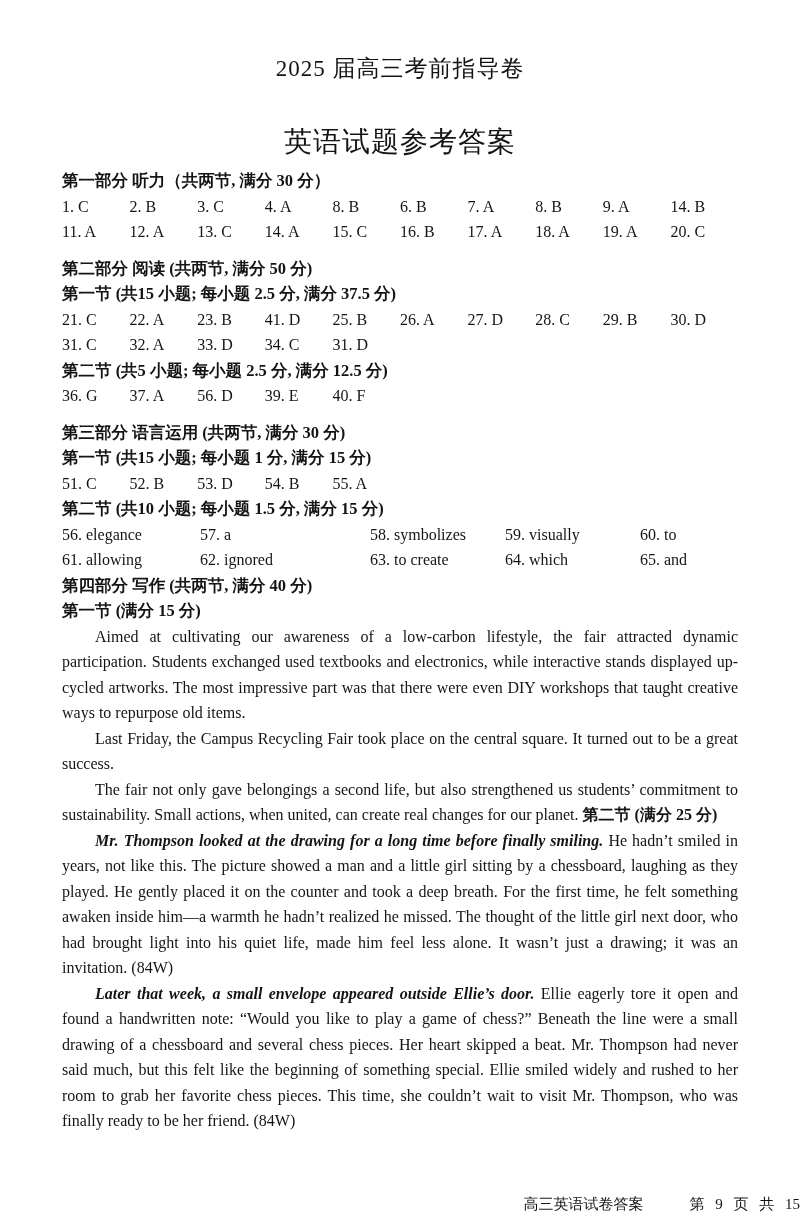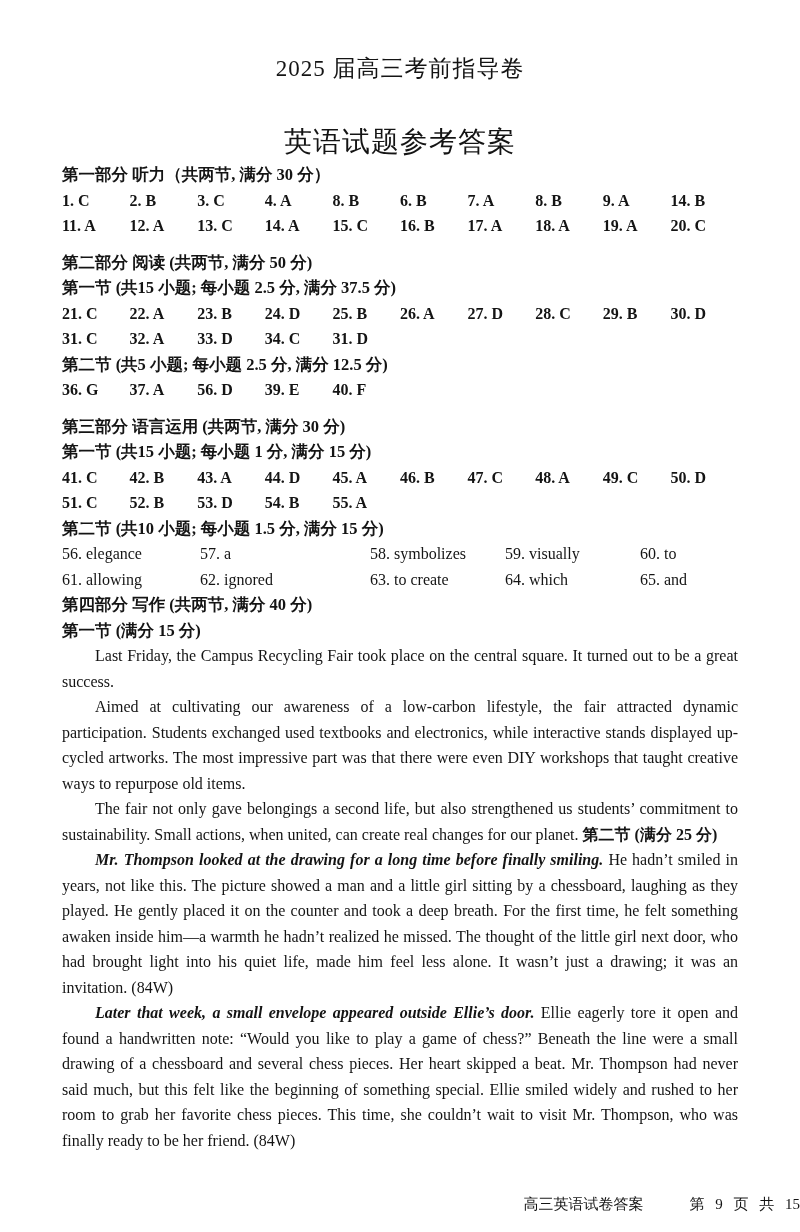--- a/index.html
+++ b/index.html
@@ -31,35 +31,34 @@
   .doc-subtitle {
     margin-top: 36px;
     text-align: center;
     font-size: 28px;
     line-height: 40px;
     font-weight: 400;
     font-family: "Liberation Sans", sans-serif;
     letter-spacing: 1px;
   }
   .flow {
-    margin-top: 0;
+    margin-top: 6px;
     font-size: 16px;
     line-height: 25.5px;
   }
   .sec-header {
     font-weight: 700;
     font-size: 16.5px;
   }
   .gap-before {
     margin-top: 11px;
   }
   .ans-row {
     display: grid;
     grid-template-columns: repeat(10, 1fr);
-    font-weight: bold;
   }
   .word-row {
     display: grid;
     grid-template-columns: 138px 170px 135px 135px 1fr;
   }
   .ans {
     white-space: nowrap;
   }
   .para {
     margin: 0;
@@ -123,21 +122,21 @@
           <span class="ans">19. A</span>
           <span class="ans">20. C</span>
         </div>
 
       <div class="sec-header gap-before">第二部分 阅读 (共两节, 满分 50 分)</div>
       <div class="sec-header">第一节 (共15 小题; 每小题 2.5 分, 满分 37.5 分)</div>
       <div class="ans-row">
           <span class="ans">21. C</span>
           <span class="ans">22. A</span>
           <span class="ans">23. B</span>
-          <span class="ans">24. D</span>
+          <span class="ans">41. D</span>
           <span class="ans">25. B</span>
           <span class="ans">26. A</span>
           <span class="ans">27. D</span>
           <span class="ans">28. C</span>
           <span class="ans">29. B</span>
           <span class="ans">30. D</span>
         </div>
       <div class="ans-row">
           <span class="ans">31. C</span>
           <span class="ans">32. A</span>
@@ -150,32 +149,20 @@
           <span class="ans">36. G</span>
           <span class="ans">37. A</span>
           <span class="ans">56. D</span>
           <span class="ans">39. E</span>
           <span class="ans">40. F</span>
         </div>
 
       <div class="sec-header gap-before">第三部分 语言运用 (共两节, 满分 30 分)</div>
       <div class="sec-header">第一节 (共15 小题; 每小题 1 分, 满分 15 分)</div>
       <div class="ans-row">
-          <span class="ans">41. C</span>
-          <span class="ans">42. B</span>
-          <span class="ans">43. A</span>
-          <span class="ans">44. D</span>
-          <span class="ans">45. A</span>
-          <span class="ans">46. B</span>
-          <span class="ans">47. C</span>
-          <span class="ans">48. A</span>
-          <span class="ans">49. C</span>
-          <span class="ans">50. D</span>
-        </div>
-      <div class="ans-row">
           <span class="ans">51. C</span>
           <span class="ans">52. B</span>
           <span class="ans">53. D</span>
           <span class="ans">54. B</span>
           <span class="ans">55. A</span>
         </div>
       <div class="sec-header">第二节 (共10 小题; 每小题 1.5 分, 满分 15 分)</div>
       <div class="word-row">
           <span class="ans">56. elegance</span>
           <span class="ans">57. a</span>
@@ -187,22 +174,22 @@
           <span class="ans">61. allowing</span>
           <span class="ans">62. ignored</span>
           <span class="ans">63. to create</span>
           <span class="ans">64. which</span>
           <span class="ans">65. and</span>
         </div>
 
       <div class="sec-header">第四部分 写作 (共两节, 满分 40 分)</div>
       <div class="sec-header">第一节 (满分 15 分)</div>
 
+      <p class="para"><span>Aimed at cultivating our awareness of a low-carbon lifestyle, the fair attracted dynamic participation. Students exchanged used textbooks and electronics, while interactive stands displayed up-cycled artworks. The most impressive part was that there were even DIY workshops that taught creative ways to repurpose old items.</span></p>
       <p class="para"><span>Last Friday, the Campus Recycling Fair took place on the central square. It turned out to be a great success.</span></p>
-      <p class="para"><span>Aimed at cultivating our awareness of a low-carbon lifestyle, the fair attracted dynamic participation. Students exchanged used textbooks and electronics, while interactive stands displayed up-cycled artworks. The most impressive part was that there were even DIY workshops that taught creative ways to repurpose old items.</span></p>
       <p class="para"><span>The fair not only gave belongings a second life, but also strengthened us students’ commitment to sustainability. Small actions, when united, can create real changes for our planet.</span> <span class="inline-sec-header">第二节 (满分 25 分)</span></p>
 
       <p class="para"><span class="lead">Mr. Thompson looked at the drawing for a long time before finally smiling.</span> <span>He hadn’t smiled in years, not like this. The picture showed a man and a little girl sitting by a chessboard, laughing as they played. He gently placed it on the counter and took a deep breath. For the first time, he felt something awaken inside him—a warmth he hadn’t realized he missed. The thought of the little girl next door, who had brought light into his quiet life, made him feel less alone. It wasn’t just a drawing; it was an invitation. (84W)</span></p>
       <p class="para"><span class="lead">Later that week, a small envelope appeared outside Ellie’s door.</span> <span>Ellie eagerly tore it open and found a handwritten note: “Would you like to play a game of chess?” Beneath the line were a small drawing of a chessboard and several chess pieces. Her heart skipped a beat. Mr. Thompson had never said much, but this felt like the beginning of something special. Ellie smiled widely and rushed to her room to grab her favorite chess pieces. This time, she couldn’t wait to visit Mr. Thompson, who was finally ready to be her friend. (84W)</span></p>
 
     </div>
   </div>
 
   <div class="footer">
     <span>高三英语试卷答案</span><span class="page-label">第 9 页 共 15</span>

